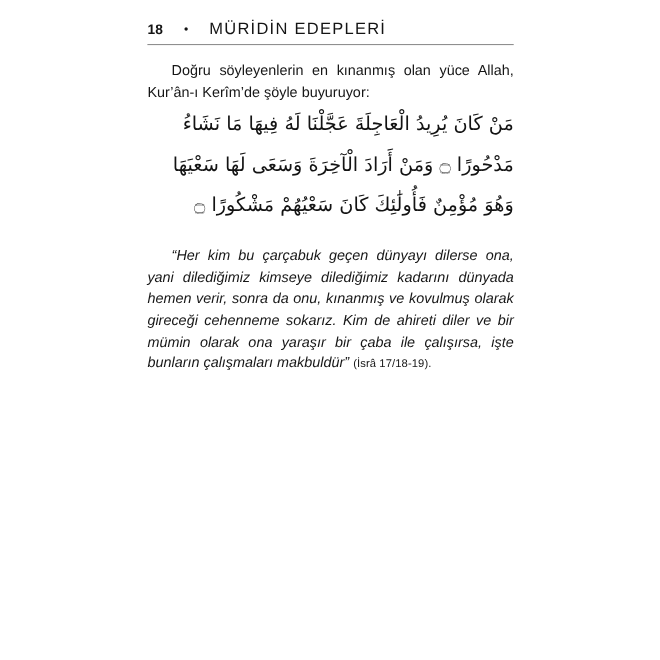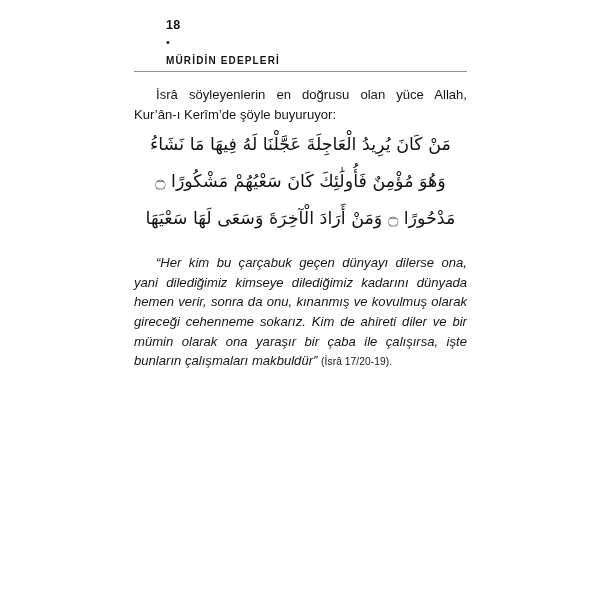--- a/index.html
+++ b/index.html
@@ -28,43 +28,41 @@
     position: absolute;
     left: 134px;
     top: 18px;
     width: 333px;
   }
 
   
   .running-head {
     display: flex;
     align-items: baseline;
-    gap: 6px;
+    gap: 19px;
     padding-bottom: 4px;
-    flex-direction: column;
   }
   .folio {
     font-size: 12.5px;
     font-weight: bold;
     letter-spacing: 0.2px;
     color: #141414;
   }
   .head-dot {
     font-size: 11px;
     line-height: 1;
     color: #141414;
     position: relative;
     top: -1px;
   }
   .head-title {
-    font-size: 10px;
-    font-weight: bold;
+    font-size: 15px;
+    font-weight: normal;
     letter-spacing: 1.15px;
     color: #141414;
-    margin-left: 32px;
   }
   .head-rule {
     height: 1px;
     background: #8f8f8f;
     width: 100%;
     margin-top: 1px;
     margin-bottom: 13px;
   }
 
   
@@ -80,21 +78,20 @@
   }
 
   .intro-par {
     margin-bottom: 14px;
   }
 
   
   .arabic-block {
     direction: rtl;
     unicode-bidi: bidi-override;
-    text-align: center;
     margin: 0 0 16px 0;
     padding-top: 2px;
   }
   .arabic-line {
     font-family: "DejaVu Sans", "Liberation Serif", serif;
     font-size: 17.5px;
     line-height: 37px;
     color: #131313;
     white-space: nowrap;
     letter-spacing: 0.3px;
@@ -130,27 +127,27 @@
 <div class="page">
   <div class="content-column">
 
     <div class="running-head">
       <span class="folio">18</span>
       <span class="head-dot">•</span>
       <span class="head-title">MÜRİDİN EDEPLERİ</span>
     </div>
     <div class="head-rule"></div>
 
-    <p class="body-par intro-par">İsrâ söyleyenlerin en doğrusu olan yüce Allah, Kur’ân-ı Kerîm’de şöyle buyuruyor:</p>
+    <p class="body-par intro-par">Doğru söyleyenlerin en kınanmış olan yüce Allah, Kur’ân-ı Kerîm’de şöyle buyuruyor:</p>
 
     <div class="arabic-block">
       <div class="arabic-line">مَنْ كَانَ يُرِيدُ الْعَاجِلَةَ عَجَّلْنَا لَهُ فِيهَا مَا نَشَاءُ</div>
+      <div class="arabic-line">مَدْحُورًا ۝ وَمَنْ أَرَادَ الْآخِرَةَ وَسَعَى لَهَا سَعْيَهَا</div>
       <div class="arabic-line">وَهُوَ مُؤْمِنٌ فَأُولَٰئِكَ كَانَ سَعْيُهُمْ مَشْكُورًا ۝</div>
-      <div class="arabic-line">مَدْحُورًا ۝ وَمَنْ أَرَادَ الْآخِرَةَ وَسَعَى لَهَا سَعْيَهَا</div>
     </div>
 
     <div class="translation-block">
-      <p class="translation"><span>“Her kim bu çarçabuk geçen dünyayı dilerse ona, yani dilediğimiz kimseye dilediğimiz kadarını dünyada hemen verir, sonra da onu, kınanmış ve kovulmuş olarak gireceği cehenneme sokarız. Kim de ahireti diler ve bir mümin olarak ona yaraşır bir çaba ile çalışırsa, işte bunların çalışmaları makbuldür”</span> <span class="citation">(İsrâ 17/20-19).</span></p>
+      <p class="translation"><span>“Her kim bu çarçabuk geçen dünyayı dilerse ona, yani dilediğimiz kimseye dilediğimiz kadarını dünyada hemen verir, sonra da onu, kınanmış ve kovulmuş olarak gireceği cehenneme sokarız. Kim de ahireti diler ve bir mümin olarak ona yaraşır bir çaba ile çalışırsa, işte bunların çalışmaları makbuldür”</span> <span class="citation">(İsrâ 17/18-19).</span></p>
     </div>
 
 
   </div>
 </div>
 
 </body></html>

